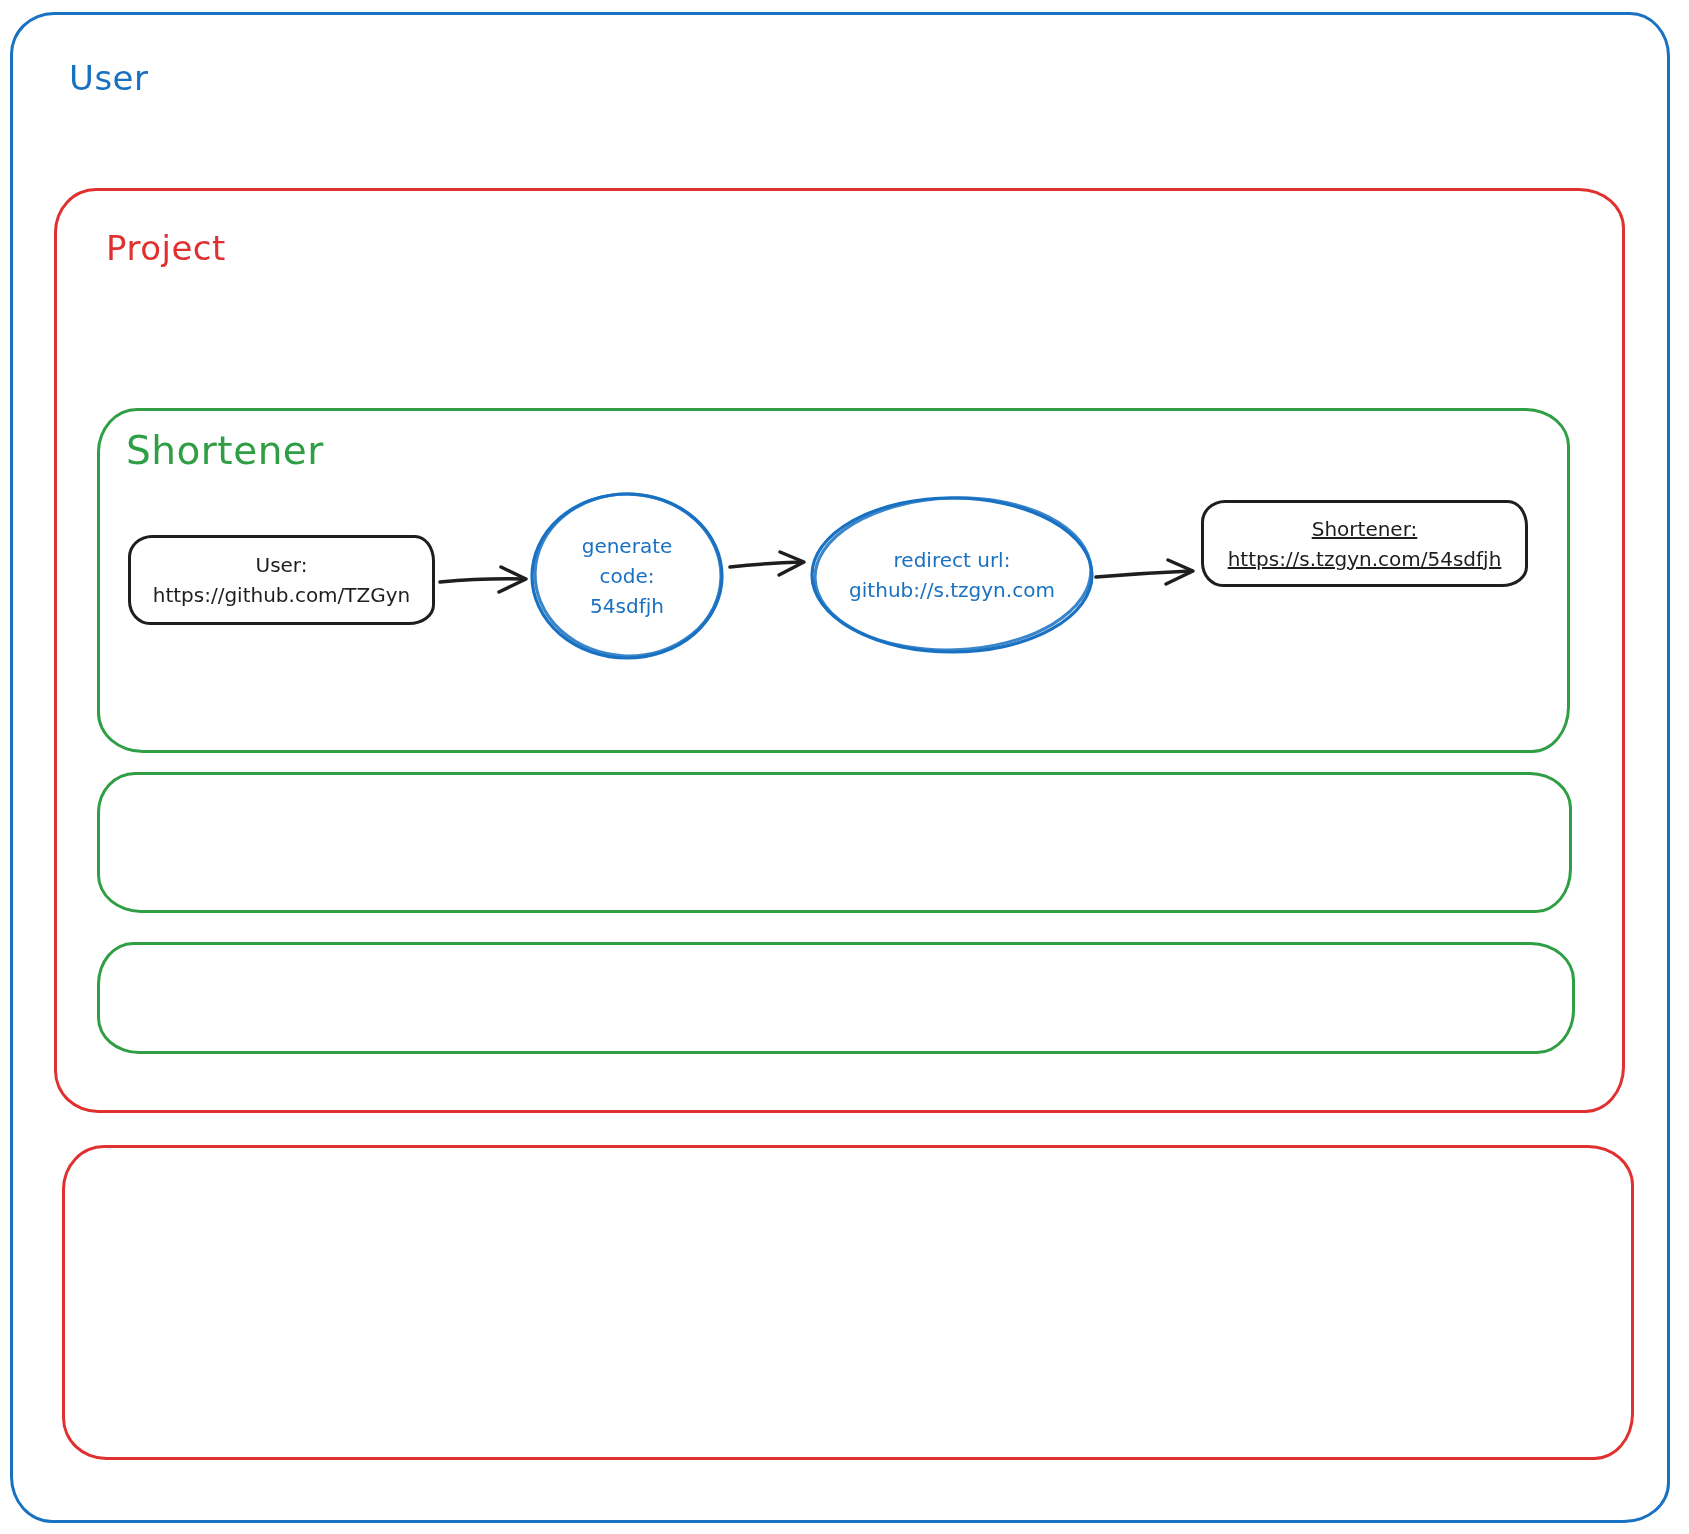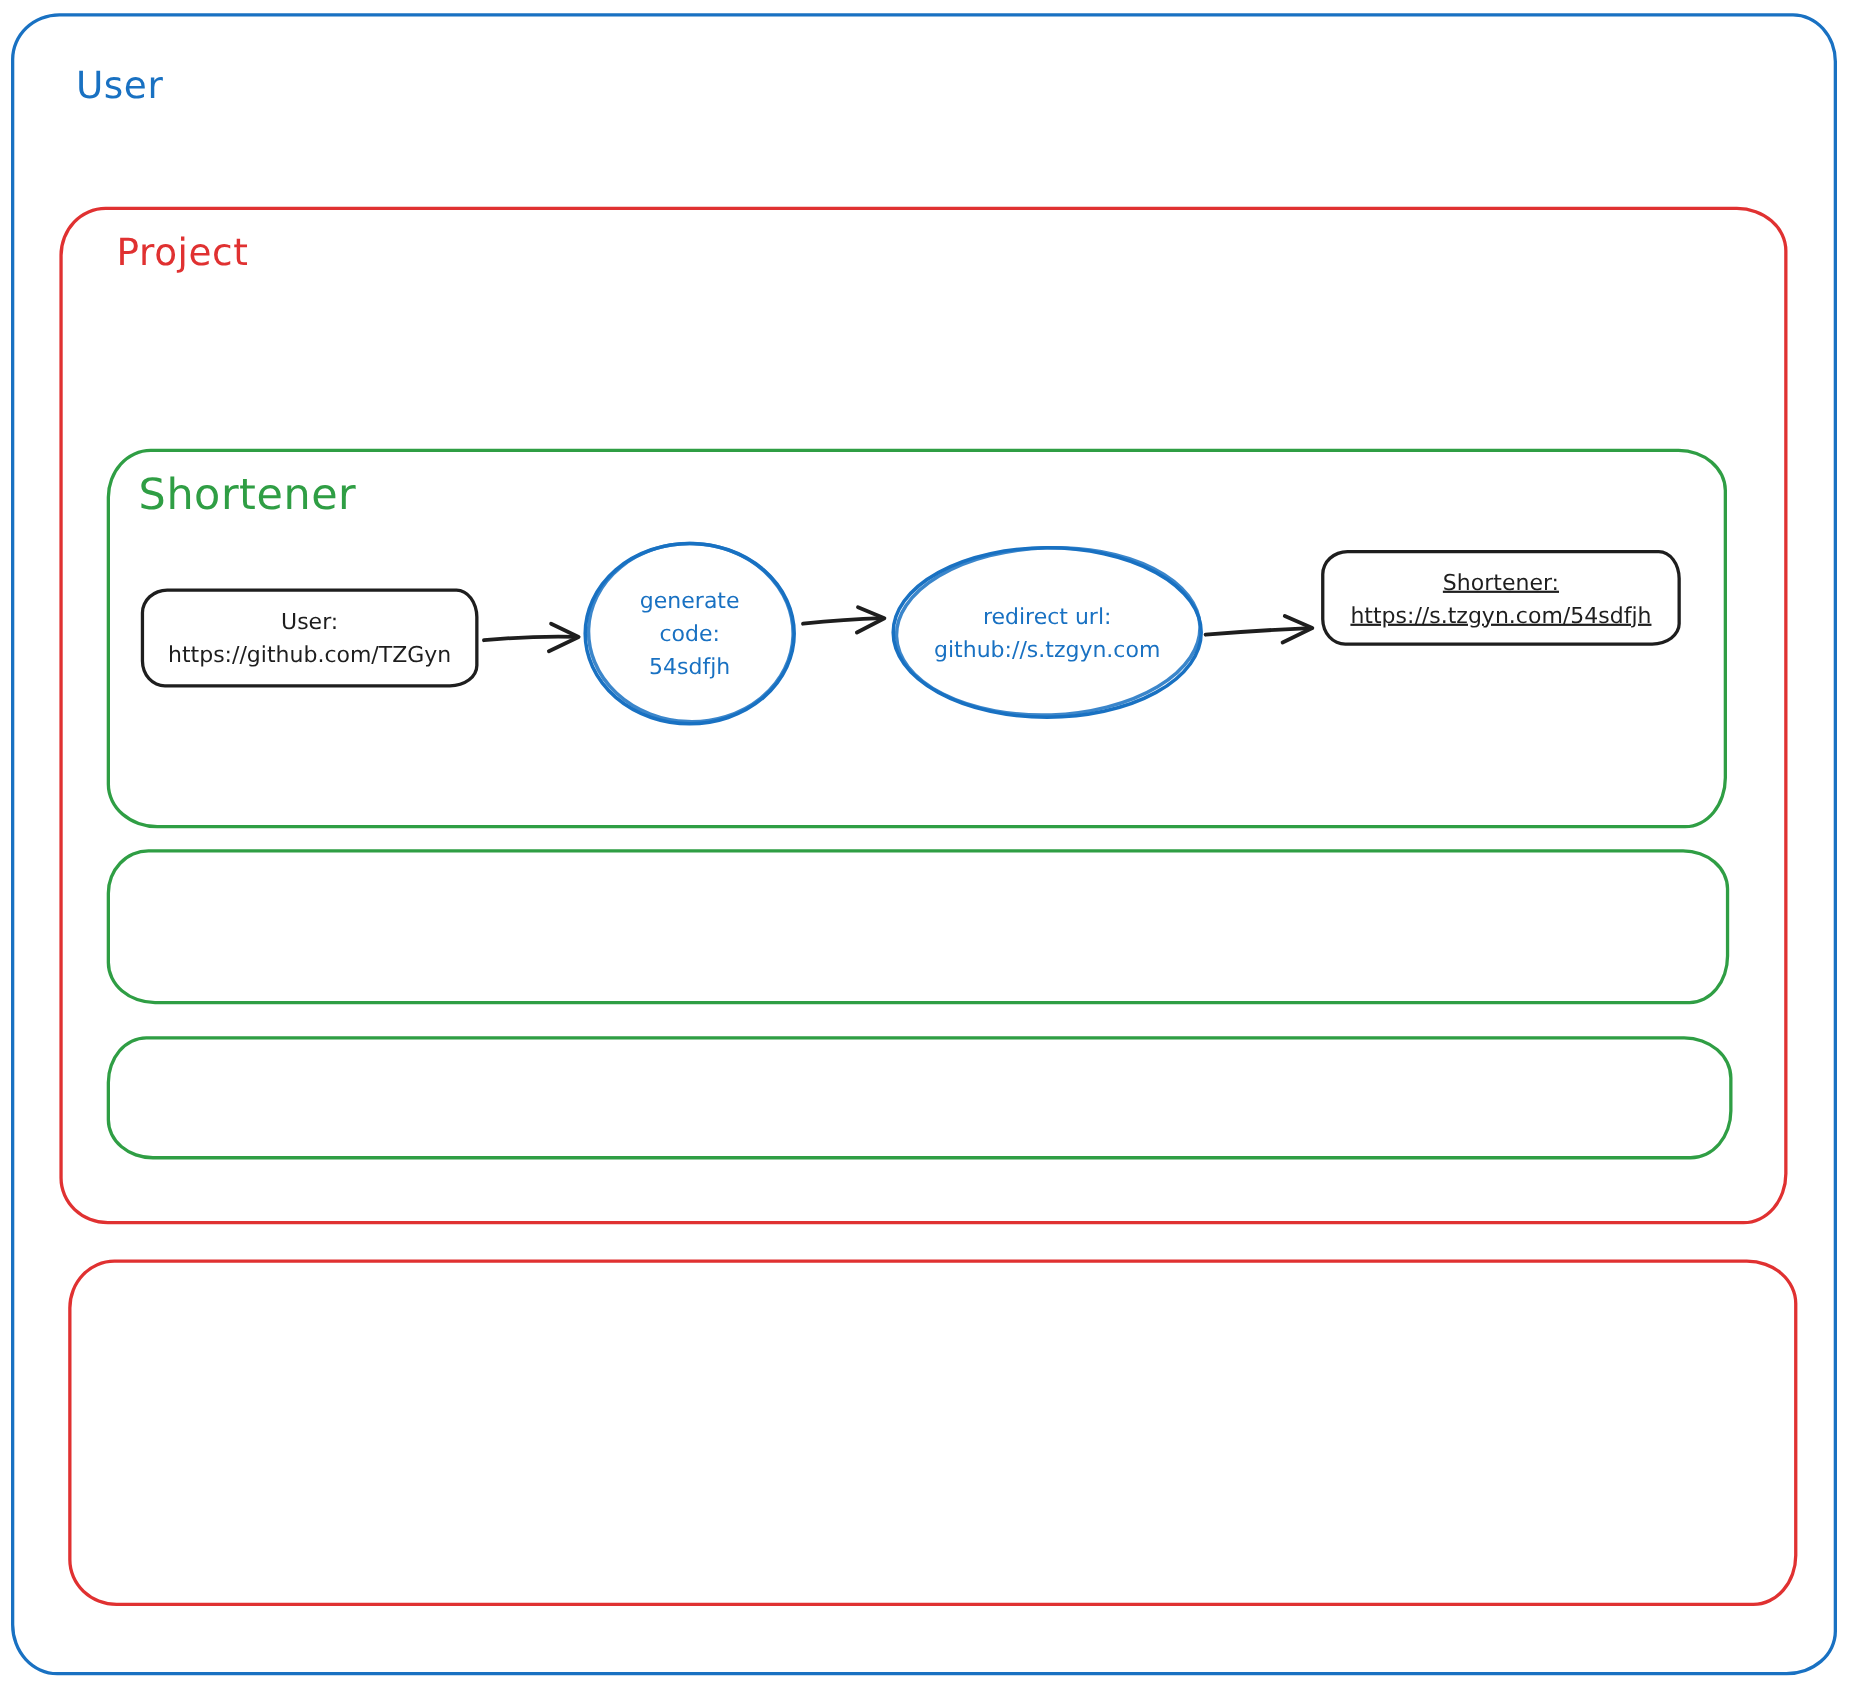--- a/index.html
+++ b/index.html
@@ -92,21 +92,21 @@
 </style>
 </head>
 <body>
 
 <div class="canvas">
 
   <div class="frame blue" style="left:10px; top:12px; width:1660px; height:1511px;"></div>
   <div class="frame-label blue" style="left:57px; top:58px;margin-left:12px;">User</div>
 
   <div class="frame red" style="left:54px; top:188px; width:1571px; height:925px;"></div>
-  <div class="frame-label red" style="left:106px; top:210px;">Project</div>
+  <div class="frame-label red" style="left:106px; top:228px;">Project</div>
 
   <div class="frame green" style="left:97px; top:408px; width:1473px; height:345px;"></div>
   <div class="frame-label green" style="left:126px; top:428px; font-size:39px;">Shortener</div>
 
   <div class="node-rect" style="left:128px; top:535px; width:307px; height:90px;">
     <span class="node-text">User:</span>
     <span class="node-text">https://github.com/TZGyn</span>
   </div>
 
   <svg class="arrow" style="left:438px; top:562px;" width="95" height="34" viewBox="0 0 95 34">

